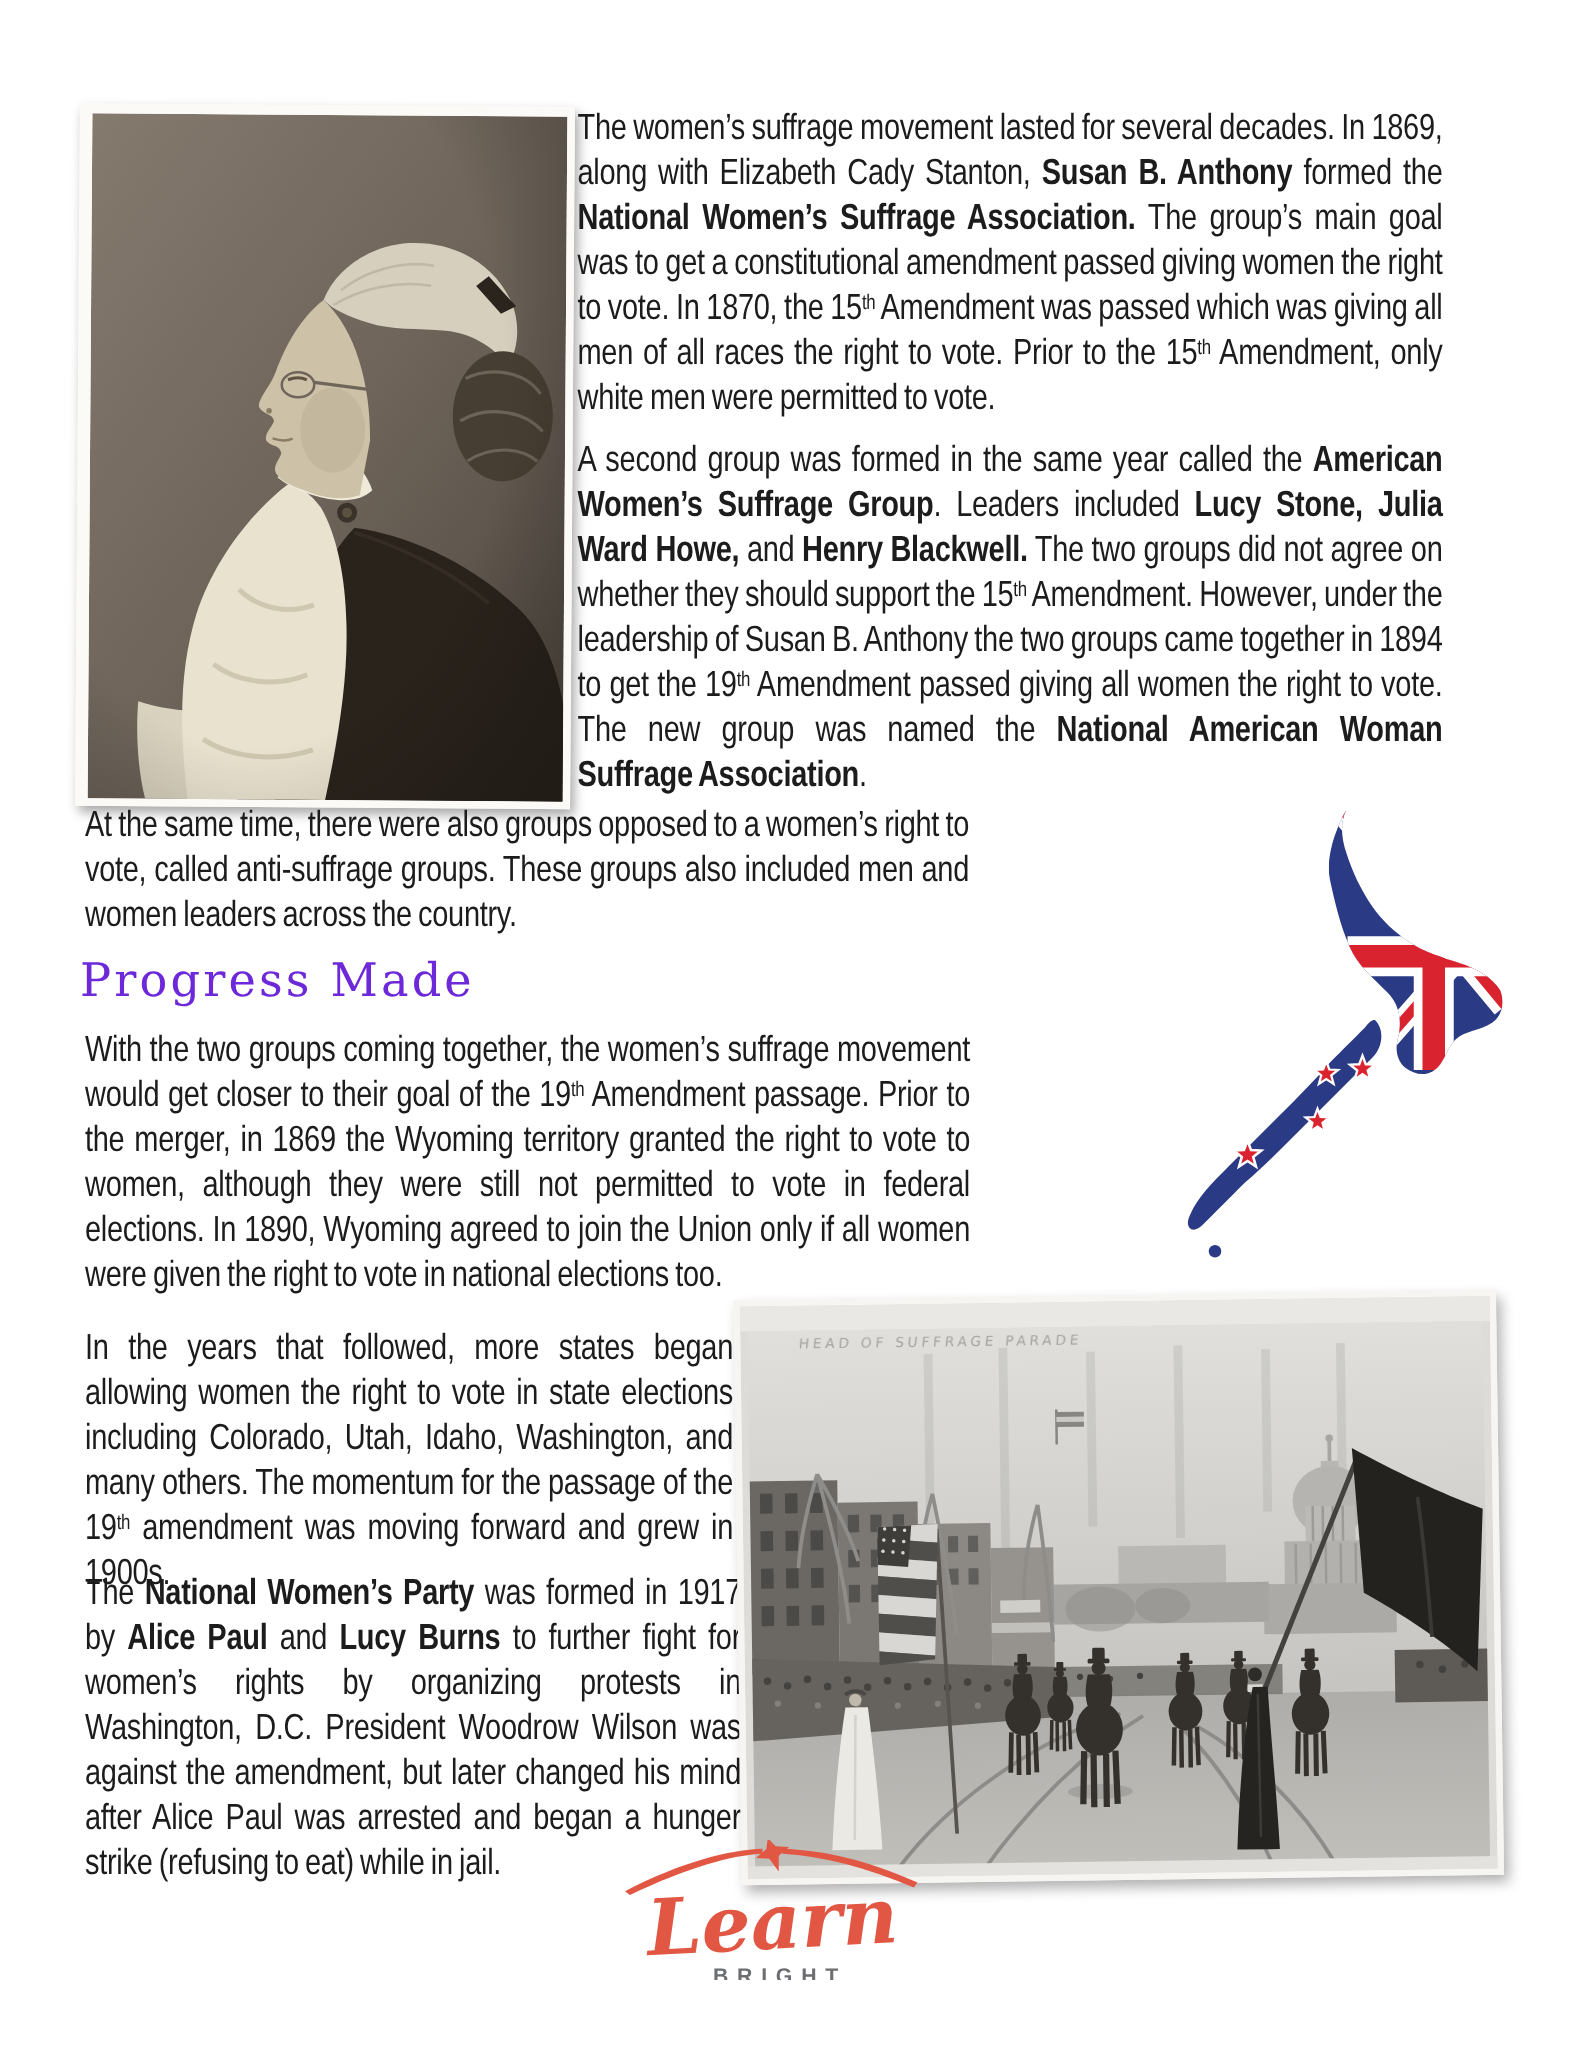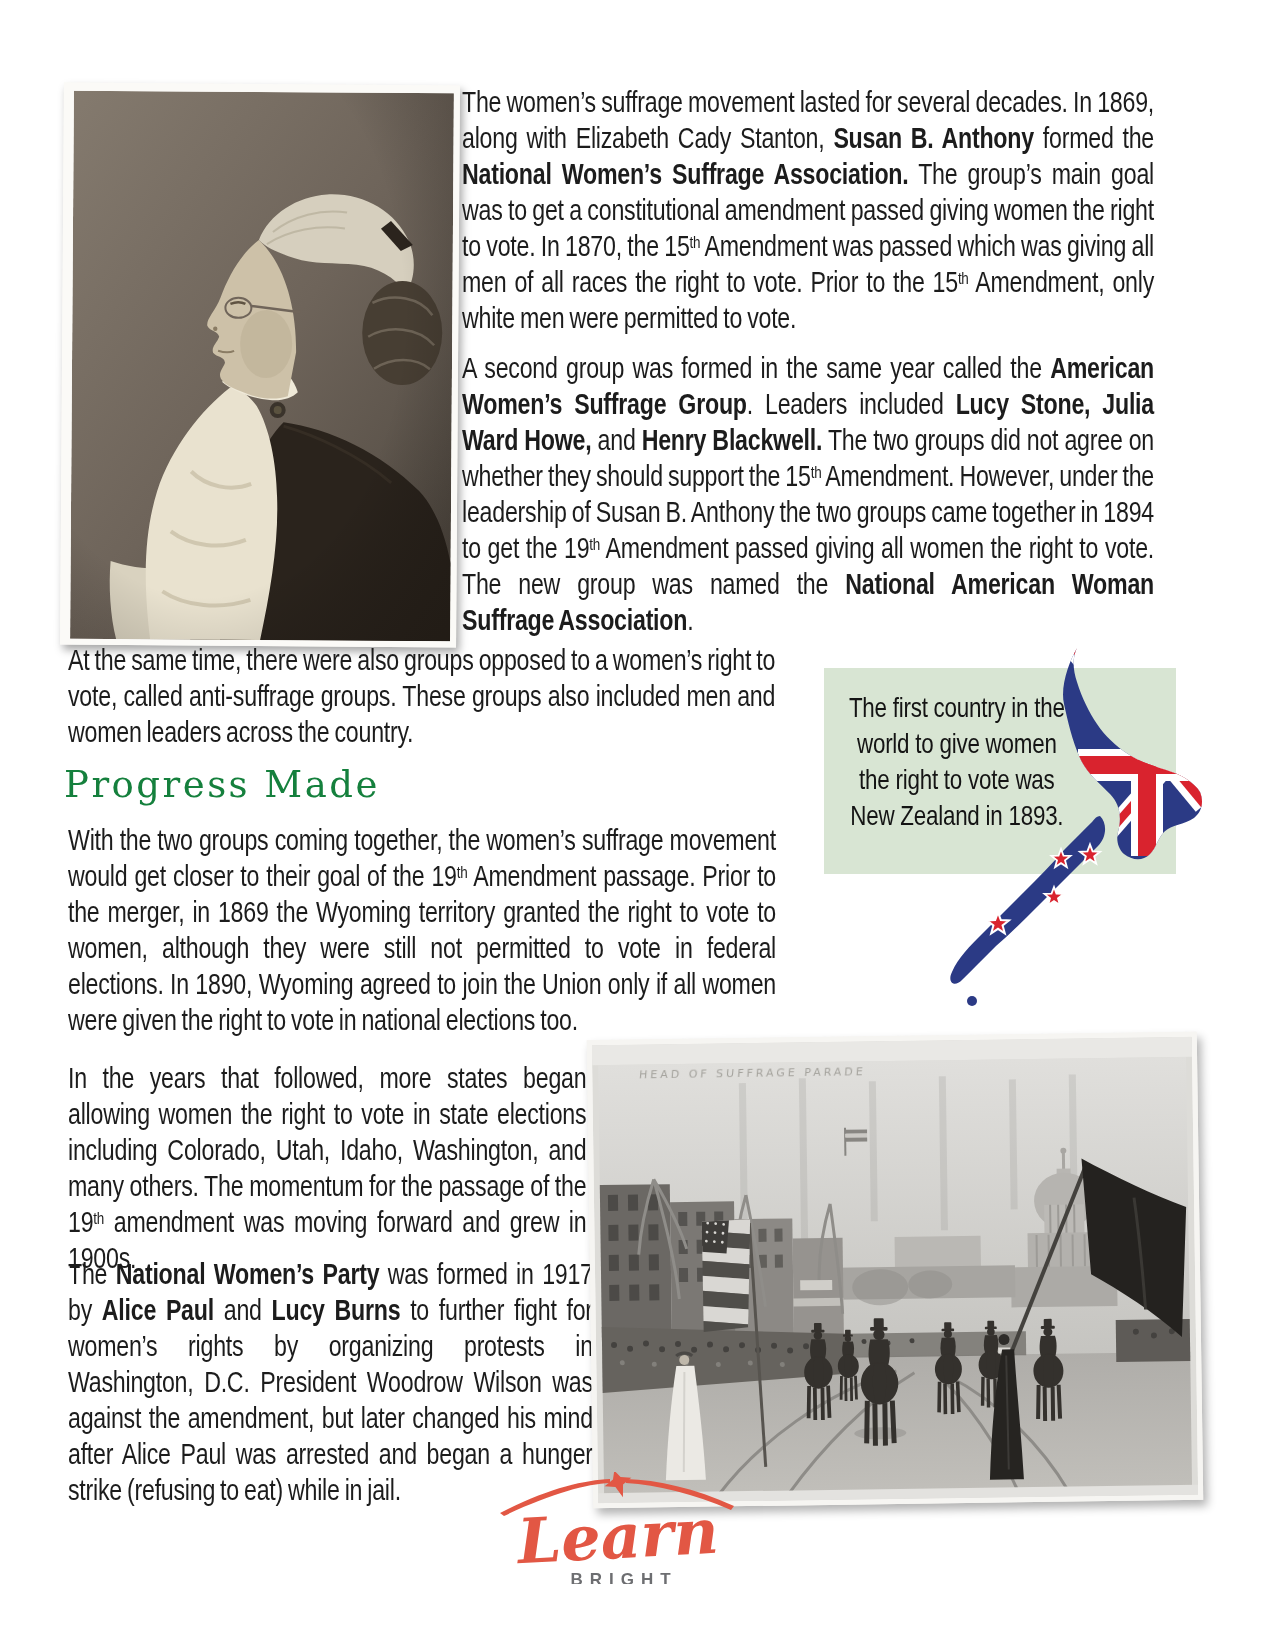--- a/index.html
+++ b/index.html
@@ -8,21 +8,21 @@
   
   .narrow{transform:scaleX(0.8);transform-origin:0 0;}
   .body{position:absolute;margin:0;font-size:29px;line-height:36px;letter-spacing:-0.3px;
         word-spacing:-1.5px;text-align:justify;color:var(--ink,#1c1c1c);}
   .col1{position:absolute;left:462px;top:84px;width:865px;transform:scaleX(0.8);transform-origin:0 0;}
   .col1 p{margin:0 0 14px 0;font-size:29px;line-height:36px;letter-spacing:-0.3px;
           word-spacing:-1.5px;text-align:justify;}
   sup{font-size:58%;line-height:0;vertical-align:baseline;position:relative;top:-0.45em;}
   b{font-weight:bold;}
   .heading{position:absolute;left:64px;top:762px;margin:0;font-family:"DejaVu Serif",serif;
-           font-weight:400;font-size:37px;line-height:46px;letter-spacing:2.5px;color:#15803d;}
+           font-weight:400;font-size:37px;line-height:46px;letter-spacing:2.5px;color:#6d28d9;}
   .photo1{position:absolute;left:62px;top:84px;background:#fbfaf7;border:6px solid #fbfaf7;
           border-left-width:10px;border-top-width:8px;box-shadow:3px 5px 9px rgba(0,0,0,0.35);
           transform:rotate(0.4deg);line-height:0;}
   .photo2{position:absolute;left:590px;top:1036px;background:#f6f5f2;border:5px solid #f6f5f2;
           box-shadow:4px 6px 10px rgba(0,0,0,0.3);transform:rotate(-0.8deg);line-height:0;}
   .callout{position:absolute;left:824px;top:668px;width:352px;height:206px;
            background:var(--callout-bg,#d8e5d3);}
   .callout-text{position:absolute;left:16px;top:22px;width:292px;margin:0;
            transform:scaleX(0.8);transform-origin:0 0;font-size:28px;line-height:36px;
            letter-spacing:-0.3px;text-align:center;color:#141414;}
@@ -80,23 +80,20 @@
     </svg>
   </div>
 
   <div class="col1">
     <p><span>The women’s suffrage movement lasted for several decades.  In 1869, along with Elizabeth Cady Stanton, </span><b>Susan B. Anthony</b><span> formed the </span><b>National Women’s Suffrage Association.</b><span>  The group’s main goal was to get a constitutional amendment passed giving women the right to vote.  In 1870, the 15</span><sup>th</sup><span> Amendment was passed which was giving all men of all races the right to vote.  Prior to the 15</span><sup>th</sup><span> Amendment, only white men were permitted to vote.</span></p>
     <p><span>A second group was formed in the same year called the </span><b>American Women’s Suffrage Group</b><span>.  Leaders included </span><b>Lucy Stone,</b><span> </span><b>Julia Ward Howe,</b><span> and </span><b>Henry Blackwell.</b><span>  The two groups did not agree on whether they should support the 15</span><sup>th</sup><span> Amendment.  However, under the leadership of Susan B. Anthony the two groups came together in 1894 to get the 19</span><sup>th</sup><span> Amendment passed giving all women the right to vote.  The new group was named the </span><b>National American Woman Suffrage Association</b><span>.</span></p>
   </div>
 
   <p class="body narrow" style="left:68px;top:642px;width:884px;"><span>At the same time, there were also groups opposed to a women’s right to vote, called anti-suffrage groups.  These groups also included men and women leaders across the country.</span></p>
 
-  <div class="callout">
-    <p class="callout-text">The first country in the world to give women the right to vote was New Zealand in 1893.</p>
-  </div>
 
   <div class="nzmap">
     <svg width="262" height="372" viewBox="-6 0 262 372">
       <defs>
         <clipPath id="niclip">
           <path d="M127,4 C122,14 123,26 127,38 C132,54 139,68 147,80 C155,92 166,102 178,110 C190,118 204,122 216,126 C230,130 244,138 250,148 C254,158 252,168 244,174 C234,181 222,180 214,188 C208,194 206,204 200,210 C192,218 182,216 174,210 C168,205 166,196 168,188 C172,174 170,160 160,150 C148,138 136,128 130,114 C122,96 118,78 114,60 C110,42 119,18 127,4 Z"></path>
         </clipPath>
         <path id="czstar" d="M0,-10 L2.47,-3.4 L9.51,-3.09 L3.99,1.3 L5.88,8.09 L0,4.2 L-5.88,8.09 L-3.99,1.3 L-9.51,-3.09 L-2.47,-3.4 Z"></path>
       </defs>
 

